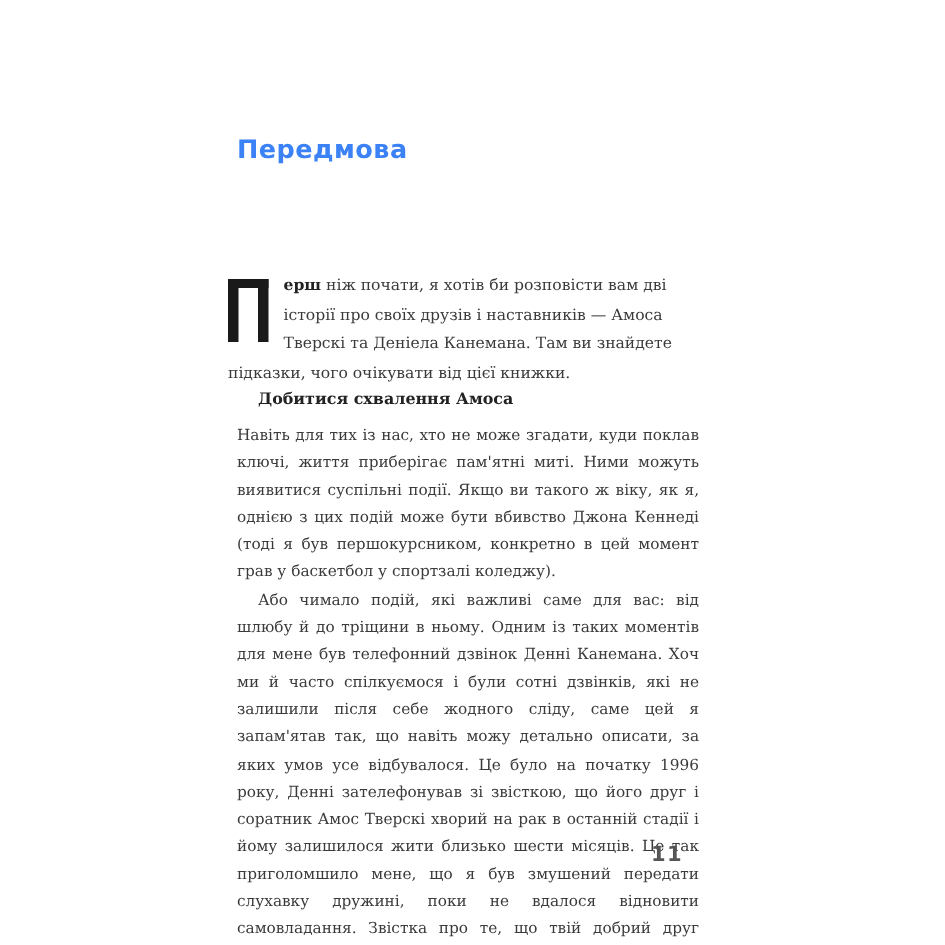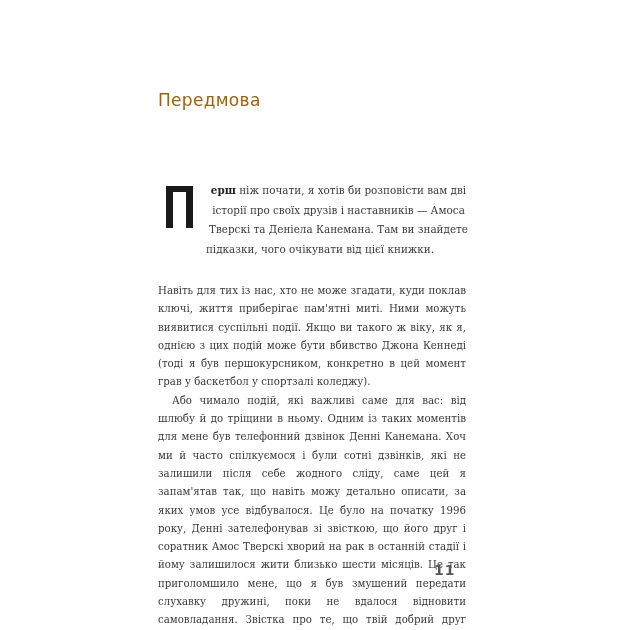--- a/index.html
+++ b/index.html
@@ -3,28 +3,27 @@
   <meta charset="utf-8">
   <style>
     html, body { margin: 0; padding: 0; background: #ffffff; }
     body { width: 630px; height: 630px; position: relative; overflow: hidden; }
     .page {
       position: absolute; left: 0; top: 0; width: 630px; height: 630px;
       background: #ffffff;
     }
     .chapter-title {
       position: absolute; left: 158px; top: 90px;
-      font-family: "DejaVu Sans", sans-serif; font-weight: normal;
-      font-size: 17px; color: #a16207; letter-spacing: 0.3px;
+      font-family: "DejaVu Sans", sans-serif; font-weight: bold;
+      font-size: 17px; color: #3b82f6; letter-spacing: 0.3px;
     }
     .intro {
-      position: absolute; left: 166px; top: 181px; width: 308px;
+      position: absolute; left: 152px; top: 181px; width: 308px;
       font-family: "DejaVu Serif", serif; font-size: 10.4px; line-height: 19.6px;
       color: #3a3a3a;
-      text-align: center;
     }
     .dropcap {
       float: left; width: 27px; height: 42px; margin: 5px 10px 0 0;
       position: relative;
     }
     .dropcap .bar-top { position: absolute; left: 0; top: 0; width: 27px; height: 6px; background: #1a1a1a; }
     .dropcap .bar-left { position: absolute; left: 0; top: 0; width: 7px; height: 42px; background: #1a1a1a; }
     .dropcap .bar-right { position: absolute; right: 0; top: 0; width: 7px; height: 42px; background: #1a1a1a; }
     .intro .lead { font-weight: bold; color: #222; }
     .section-heading {
@@ -54,20 +53,21 @@
 
   <div class="intro">
     <span class="dropcap">
       <span class="bar-top"></span>
         <span class="bar-left"></span>
         <span class="bar-right"></span>
 
     </span><span class="lead">ерш</span><span> ніж почати, я хотів би розповісти вам дві історії про своїх друзів і наставників — Амоса Тверскі та Деніела Канемана. Там ви знайдете підказки, чого очікувати від цієї книжки.</span>
   </div>
 
+  <div class="section-heading">Добитися схвалення Амоса</div>
 
   <div class="body-text">
     <p>Навіть для тих із нас, хто не може згадати, куди поклав ключі, життя приберігає пам'ятні миті. Ними можуть виявитися суспільні події. Якщо ви такого ж віку, як я, однією з цих подій може бути вбивство Джона Кеннеді (тоді я був першокурсником, конкретно в цей момент грав у баскетбол у спортзалі коледжу).</p>
     <p class="indent">Або чимало подій, які важливі саме для вас: від шлюбу й до тріщини в ньому. Одним із таких моментів для мене був телефонний дзвінок Денні Канемана. Хоч ми й часто спілкуємося і були сотні дзвінків, які не залишили після себе жодного сліду, саме цей я запам'ятав так, що навіть можу детально описати, за яких умов усе відбувалося. Це було на початку 1996 року, Денні зателефонував зі звісткою, що його друг і соратник Амос Тверскі хворий на рак в останній стадії і йому залишилося жити близько шести місяців. Це так приголомшило мене, що я був змушений передати слухавку дружині, поки не вдалося відновити самовладання. Звістка про те, що твій добрий друг помирає, безумовно, шокує, але ж Амос</p>
   </div>
 
   <div class="page-number">11</div>
 </div>
 
 </body></html>

